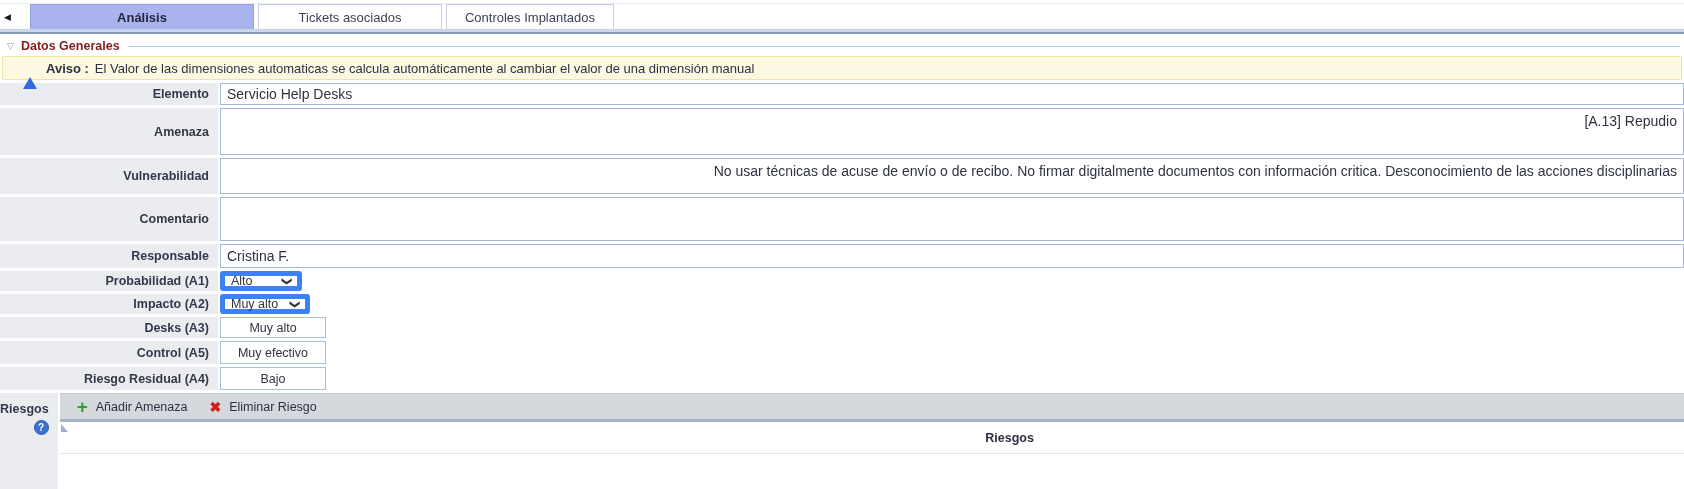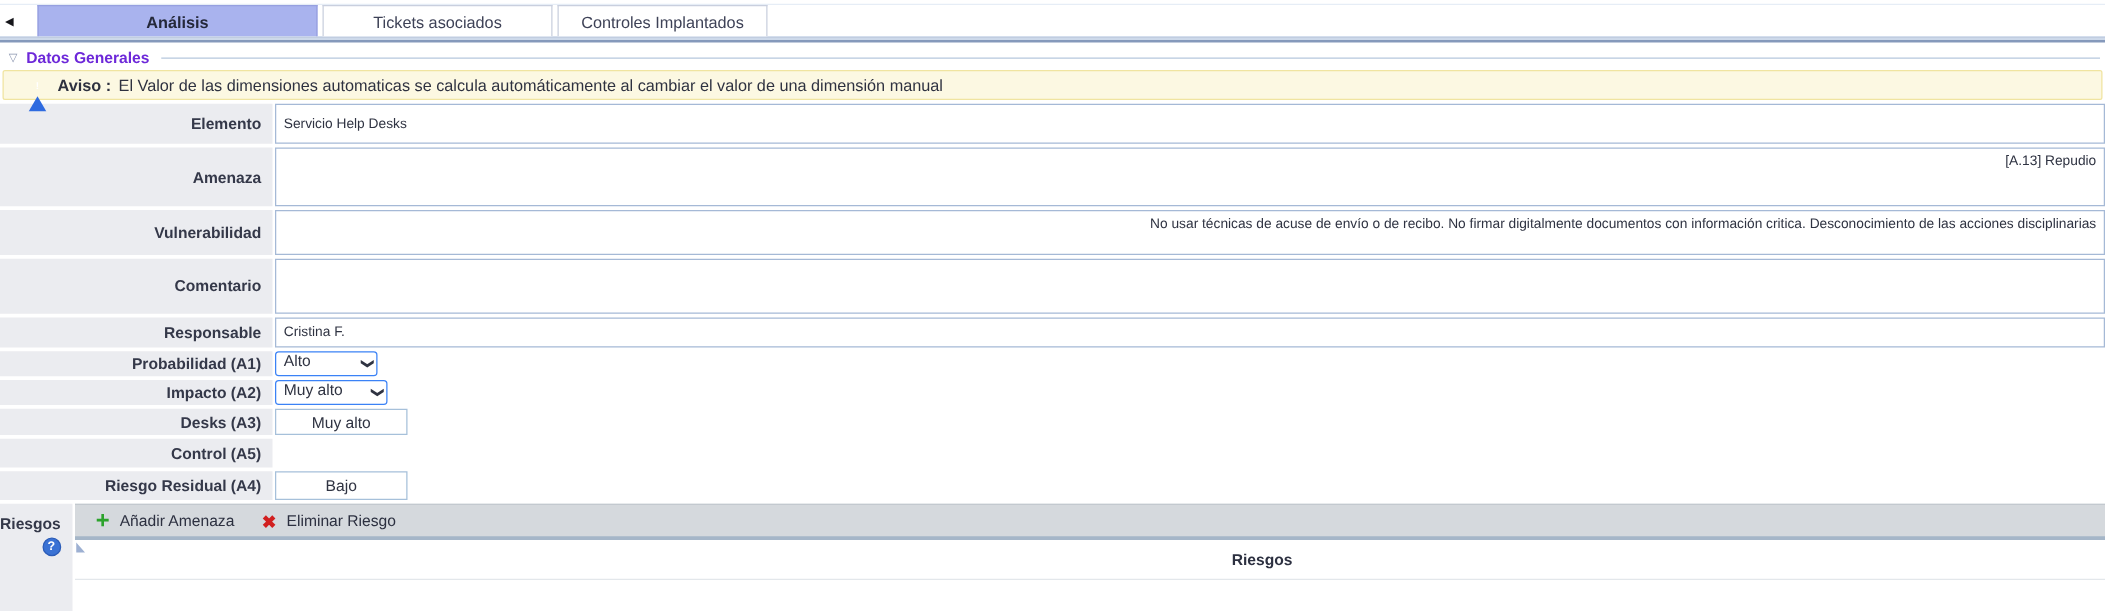--- a/index.html
+++ b/index.html
@@ -13,45 +13,45 @@
                     font-size:9px; color:#15151a; cursor:pointer; }
   .tab { display:flex; align-items:center; justify-content:center; font-size:13px;
          color:#3e4257; background:#fff; border:1px solid #c9cfde; border-bottom:none;
          margin-right:4px; cursor:pointer; white-space:nowrap; }
   .tab.active { background:#a9b3ee; border-color:#96a0e0; font-weight:bold; color:#24283a; }
   .band { height:4px; background:#8599bb; border-top:2px solid #cdd9ea; }
 
   
   .section-header { display:flex; align-items:center; height:16px; margin:4px 4px 2px 7px; }
   .section-tri { font-size:9px; color:#8c96b0; margin-right:7px; cursor:pointer; line-height:1; }
-  .section-title { font-weight:bold; font-size:12.5px; color:#6d28d9; white-space:nowrap; }
+  .section-title { font-weight:bold; font-size:12.5px; color:#7f1d1d; white-space:nowrap; }
   .section-rule { flex:1; height:1px; background:#b6c7dd; margin-left:9px; }
 
   
   .aviso { display:flex; align-items:center; height:24px; margin:2px 2px 3px 2px;
            background:#fcf8e2; border:1px solid #f0e4a0; border-radius:2px;
            padding-left:20px; font-size:13px; color:#2e3140; }
   .warn-icon { position:relative; width:14px; height:12px; margin-right:9px; }
   .warn-tri { width:0; height:0; border-left:7px solid transparent;
               border-right:7px solid transparent; border-bottom:12px solid #2f6be0; }
   .warn-ex { position:absolute; left:0; top:3px; width:14px; text-align:center;
              color:#fff; font-size:8px; font-weight:bold; line-height:1; }
   .aviso-label { font-weight:bold; margin-right:6px; white-space:nowrap; }
 
   
   .row { display:flex; margin-bottom:3px; }
   .cell-label { width:218px; background:#ebecf0; display:flex; align-items:center;
                 justify-content:flex-end; padding-right:9px; font-weight:bold;
                 font-size:12.5px; color:#343849; white-space:nowrap; }
   .cell-content { flex:1; display:flex; align-items:stretch; padding-left:2px; }
   .txt, .ta { flex:1; border:1px solid #a5b9d6; background:#fff; font-family:inherit;
-              font-size:11px; color:#2f3342; padding:0 6px; outline:none; }
+              font-size:14px; color:#2f3342; padding:0 6px; outline:none; }
   .ta { resize:none; padding-top:3px; line-height:1.35;text-align:right; }
-  .selectbox { display:flex; justify-content:space-between;
-               border:1px solid #3b82f6; border-radius:3px; background:#fff;
+  .selectbox { display:flex; align-items:center; justify-content:space-between;
+               border:5px solid #3b82f6; border-radius:3px; background:#fff;
                font-size:12.5px; color:#2f3342; padding:0 6px; cursor:pointer; height:100%; }
   .chev { display:inline-block; transform:rotate(90deg); font-weight:bold;
           font-size:10px; color:#2f3342; }
   .robox { width:106px; border:1px solid #a6c0da; background:#fff; display:flex;
            align-items:center; justify-content:center; font-size:12.5px; color:#2f3342; }
 
   
   .riesgos-row { margin-bottom:0; height:99px; }
   .riesgos-label-cell { flex-direction:column; align-items:flex-end;
                         justify-content:flex-start; padding-top:9px; }
@@ -103,21 +103,21 @@
     <span class="warn-icon">
       <span class="warn-tri"></span>
       <span class="warn-ex">!</span>
     </span>
     <span class="aviso-label">Aviso :</span>
     <span class="aviso-text">El Valor de las dimensiones automaticas se calcula automáticamente al cambiar el valor de una dimensión manual</span>
   </div>
 
   <div class="form">
 
-    <div class="row" style="height:32px">
+    <div class="row" style="height:22px">
       <div class="cell-label">Elemento</div>
       <div class="cell-content">
         <input class="txt" type="text" value="Servicio Help Desks" style="">
       </div>
     </div>
 
     <div class="row" style="height:47px">
       <div class="cell-label">Amenaza</div>
       <div class="cell-content">
         <textarea class="ta" style="">[A.13] Repudio</textarea>
@@ -167,20 +167,23 @@
 
     <div class="row" style="height:21px">
       <div class="cell-label">Desks (A3)</div>
       <div class="cell-content">
         <div class="robox">Muy alto</div>
       </div>
     </div>
 
     <div class="row" style="height:23px">
       <div class="cell-label">Control (A5)</div>
+      <div class="cell-content">
+        <div class="robox">Muy efectivo</div>
+      </div>
     </div>
 
     <div class="row" style="height:23px">
       <div class="cell-label">Riesgo Residual (A4)</div>
       <div class="cell-content">
         <div class="robox">Bajo</div>
       </div>
     </div>
 
     <div class="row riesgos-row">

